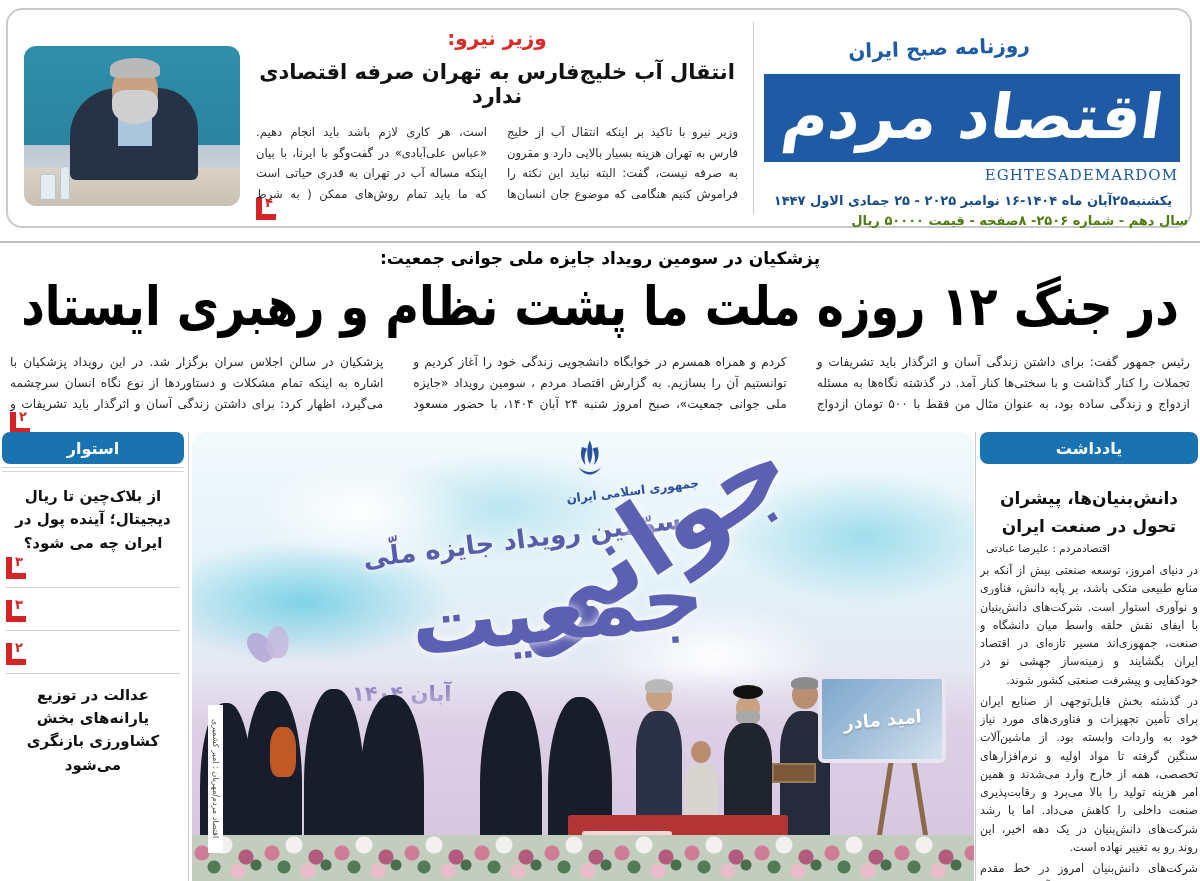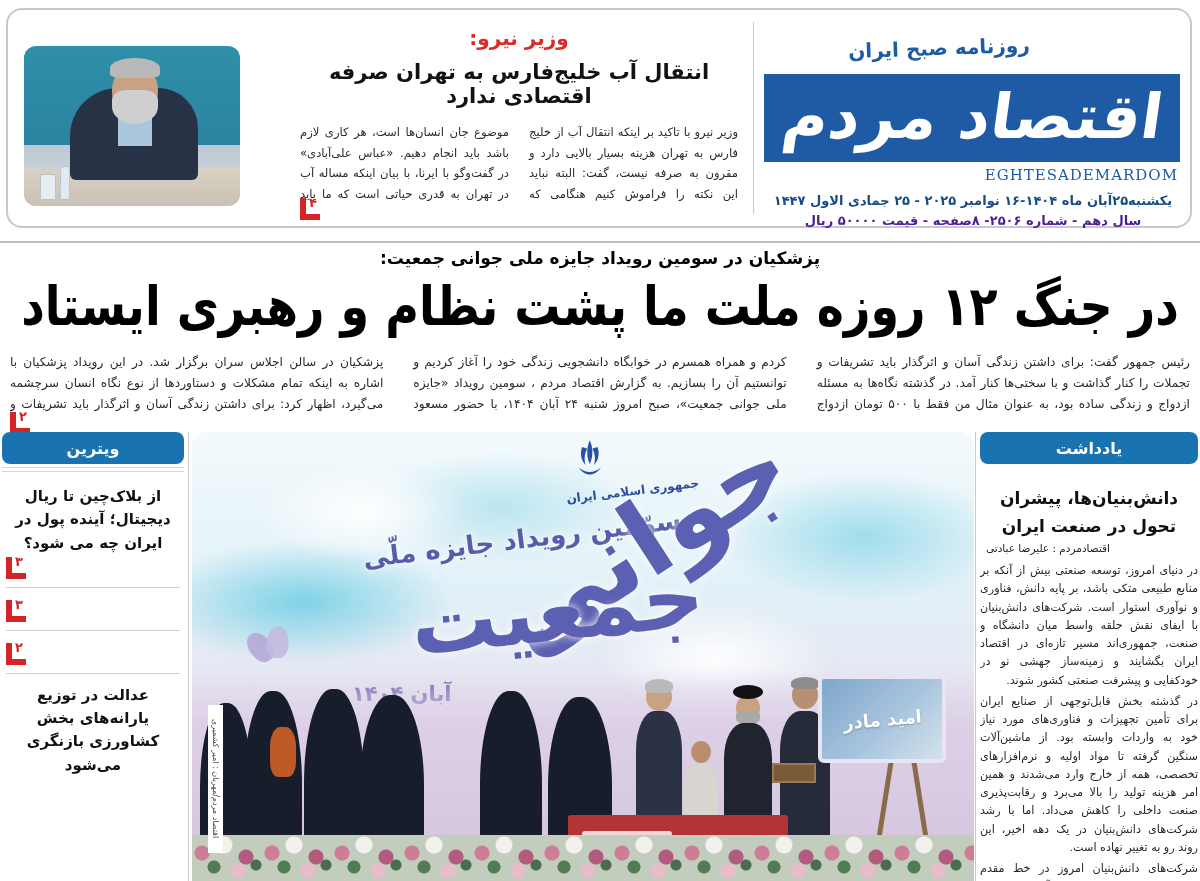--- a/index.html
+++ b/index.html
@@ -16,43 +16,43 @@
   .tagline { position:absolute; top:26px; left:56px; width:250px; text-align:center;
              color:#1e5ba4; font-weight:bold; font-size:20px; transform:rotate(-2deg); }
   .logo-band { position:absolute; left:6px; right:8px; top:64px; height:88px; background:#1e5ba4; }
   .logo-fa { position:absolute; left:0; right:0; top:52px; text-align:center; color:#fff;
              font-size:62px; font-weight:bold; line-height:110px; transform:skewX(-8deg);
              pointer-events:none; white-space:nowrap; }
   .logo-latin { position:absolute; top:156px; right:10px; direction:ltr; color:#1e5ba4;
                 font-family:"DejaVu Serif", serif; font-size:15px; letter-spacing:1px; }
   .dateline1 { position:absolute; top:183px; left:0; right:0; text-align:center;
                color:#174c86; font-weight:bold; font-size:13px; white-space:nowrap; }
-  .dateline2 { position:absolute; top:203px; left:0; right:0; text-align:center;
-               color:#4c1d95; font-weight:bold; font-size:13px; }
+  .dateline2 { position:absolute; top:203px; left:0; right:0; 
+               color:#4d7c0f; font-weight:bold; font-size:13px; }
 
   
   .topstory { position:absolute; left:12px; top:0; right:450px; height:100%; }
   .m-photo { position:absolute; left:4px; top:36px; width:216px; height:160px;
              border-radius:12px; overflow:hidden; background:linear-gradient(180deg,#2f8fa9 0%,#2a84a0 62%,#bcc9d2 62%,#d6dde2 100%); }
   .m-table { position:absolute; left:0; right:0; bottom:0; height:38px; background:linear-gradient(#d9d2c4,#c9c2b4); }
   .m-body { position:absolute; left:46px; bottom:26px; width:128px; height:92px; background:#273246;
             border-radius:48px 40px 6px 6px; }
   .m-shirt { position:absolute; left:94px; bottom:60px; width:34px; height:54px; background:#a9c6dd;
              border-radius:10px 10px 0 0; }
   .m-head { position:absolute; left:88px; top:18px; width:46px; height:52px; background:#c9a183;
             border-radius:50% 50% 46% 46%; }
   .m-beard { position:absolute; left:88px; top:44px; width:46px; height:34px; background:#cfcfcf;
              border-radius:30% 30% 50% 50%; }
   .m-hair { position:absolute; left:86px; top:12px; width:50px; height:20px; background:#b9b9b9;
             border-radius:50% 50% 20% 20%; }
   .m-glass { position:absolute; left:16px; bottom:6px; width:16px; height:26px; background:#e6edf2;
              border:1px solid #b9c4cc; border-radius:2px; }
   .m-bottle { position:absolute; left:36px; bottom:6px; width:10px; height:34px; background:#dfeaf1;
               border:1px solid #b9c4cc; border-radius:4px 4px 2px 2px; }
-  .ts-text { position:absolute; left:236px; right:2px; top:10px; bottom:6px;margin-left:44px; }
+  .ts-text { position:absolute; left:236px; right:2px; top:10px; bottom:6px; }
   .ts-kicker { text-align:center; color:#d92b27; font-weight:bold; font-size:20px; margin-top:6px; }
   .ts-headline { text-align:center; color:#121212; font-weight:bold; font-size:21px; margin-top:10px; }
   .ts-cols { direction:rtl; margin-top:14px; height:98px; overflow:hidden;
              column-count:2; column-gap:20px; font-size:11.6px; line-height:1.78;
              text-align:justify; color:#2c2c2c; }
 
   
   .pmark { position:relative; width:26px; height:22px; direction:ltr; flex:none; }
   .pmark::before { content:""; position:absolute; left:0; top:0; bottom:0; width:6px; background:#d42425; }
   .pmark::after  { content:""; position:absolute; left:0; bottom:0; height:6px; width:20px; background:#d42425; }
@@ -201,21 +201,21 @@
     <div class="pmark" style="position:absolute; left:0; bottom:-6px;">
         <span>۲</span>
       </div>
   </div>
 </div>
 
 <div class="vline-left"></div>
 <div class="vline-right"></div>
 
 <div class="vitrine">
-  <div class="sec-header">ویترین</div>
+  <div class="sec-header">استوار</div>
   <div class="thin-line"></div>
   <div class="thin-line"></div>
 
   <div class="vit-item">
     <div class="vit-title">از بلاک‌چین تا ریال دیجیتال؛ آینده پول در ایران چه می شود؟</div>
     <div class="vit-mark-row">
         <div class="pmark">
           <span>۳</span>
         </div>
       </div>

